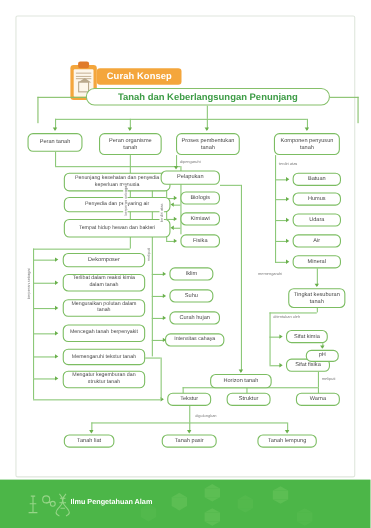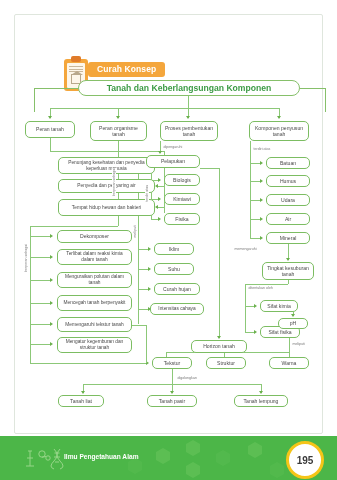--- a/index.html
+++ b/index.html
@@ -179,21 +179,21 @@
         <i></i>
         <i></i>
       </div>
     <div class="clip-house"></div>
   </div>
 
   <div class="tag-bagan">Curah Konsep</div>
 
   <div class="title-rail-l"></div>
   <div class="title-rail-lv"></div>
-  <div class="title-bar">Tanah dan Keberlangsungan Komponen</div>
+  <div class="title-bar">Tanah dan Keberlangsungan Penunjang</div>
   <div class="title-rail"></div>
   <div class="title-rail-v"></div>
 
   <div class="ln lnv" style="left:188px; top:96px; height:12px;"></div>
   <div class="ln lnh" style="left:50px; top:108px; width:229px;"></div>
 
   <div class="ln lnv" style="left:50px;  top:108px; height:10px;"></div>
   <div class="ln lnv" style="left:118px; top:108px; height:10px;"></div>
   <div class="ln lnv" style="left:188px; top:108px; height:10px;"></div>
   <div class="ln lnv" style="left:279px; top:108px; height:10px;"></div>
@@ -383,18 +383,15 @@
       <g stroke="#bfe6ab" stroke-width="1" fill="none">
         <path d="M4 20 h8 M8 20 v-8 M5 12 h6 M6 5 h4 M8 12 V5"></path>
         <circle cx="20" cy="8" r="3.2"></circle>
         <circle cx="26" cy="12" r="2.2"></circle>
         <path d="M20 11.2 L24 10.5"></path>
         <path d="M32 3 q6 6 0 12 q-6 6 0 8 M38 3 q-6 6 0 12 q6 6 0 8"></path>
         <path d="M32.5 7 h5 M32 11 h6 M33 16 h4"></path>
       </g>
     </svg>
     <div class="footer-text">Ilmu Pengetahuan Alam</div>
-    <div class="pagenum-ring">
-      <span class="pagenum">195</span>
-    </div>
   </div>
 
 </div>
 
 </body></html>

